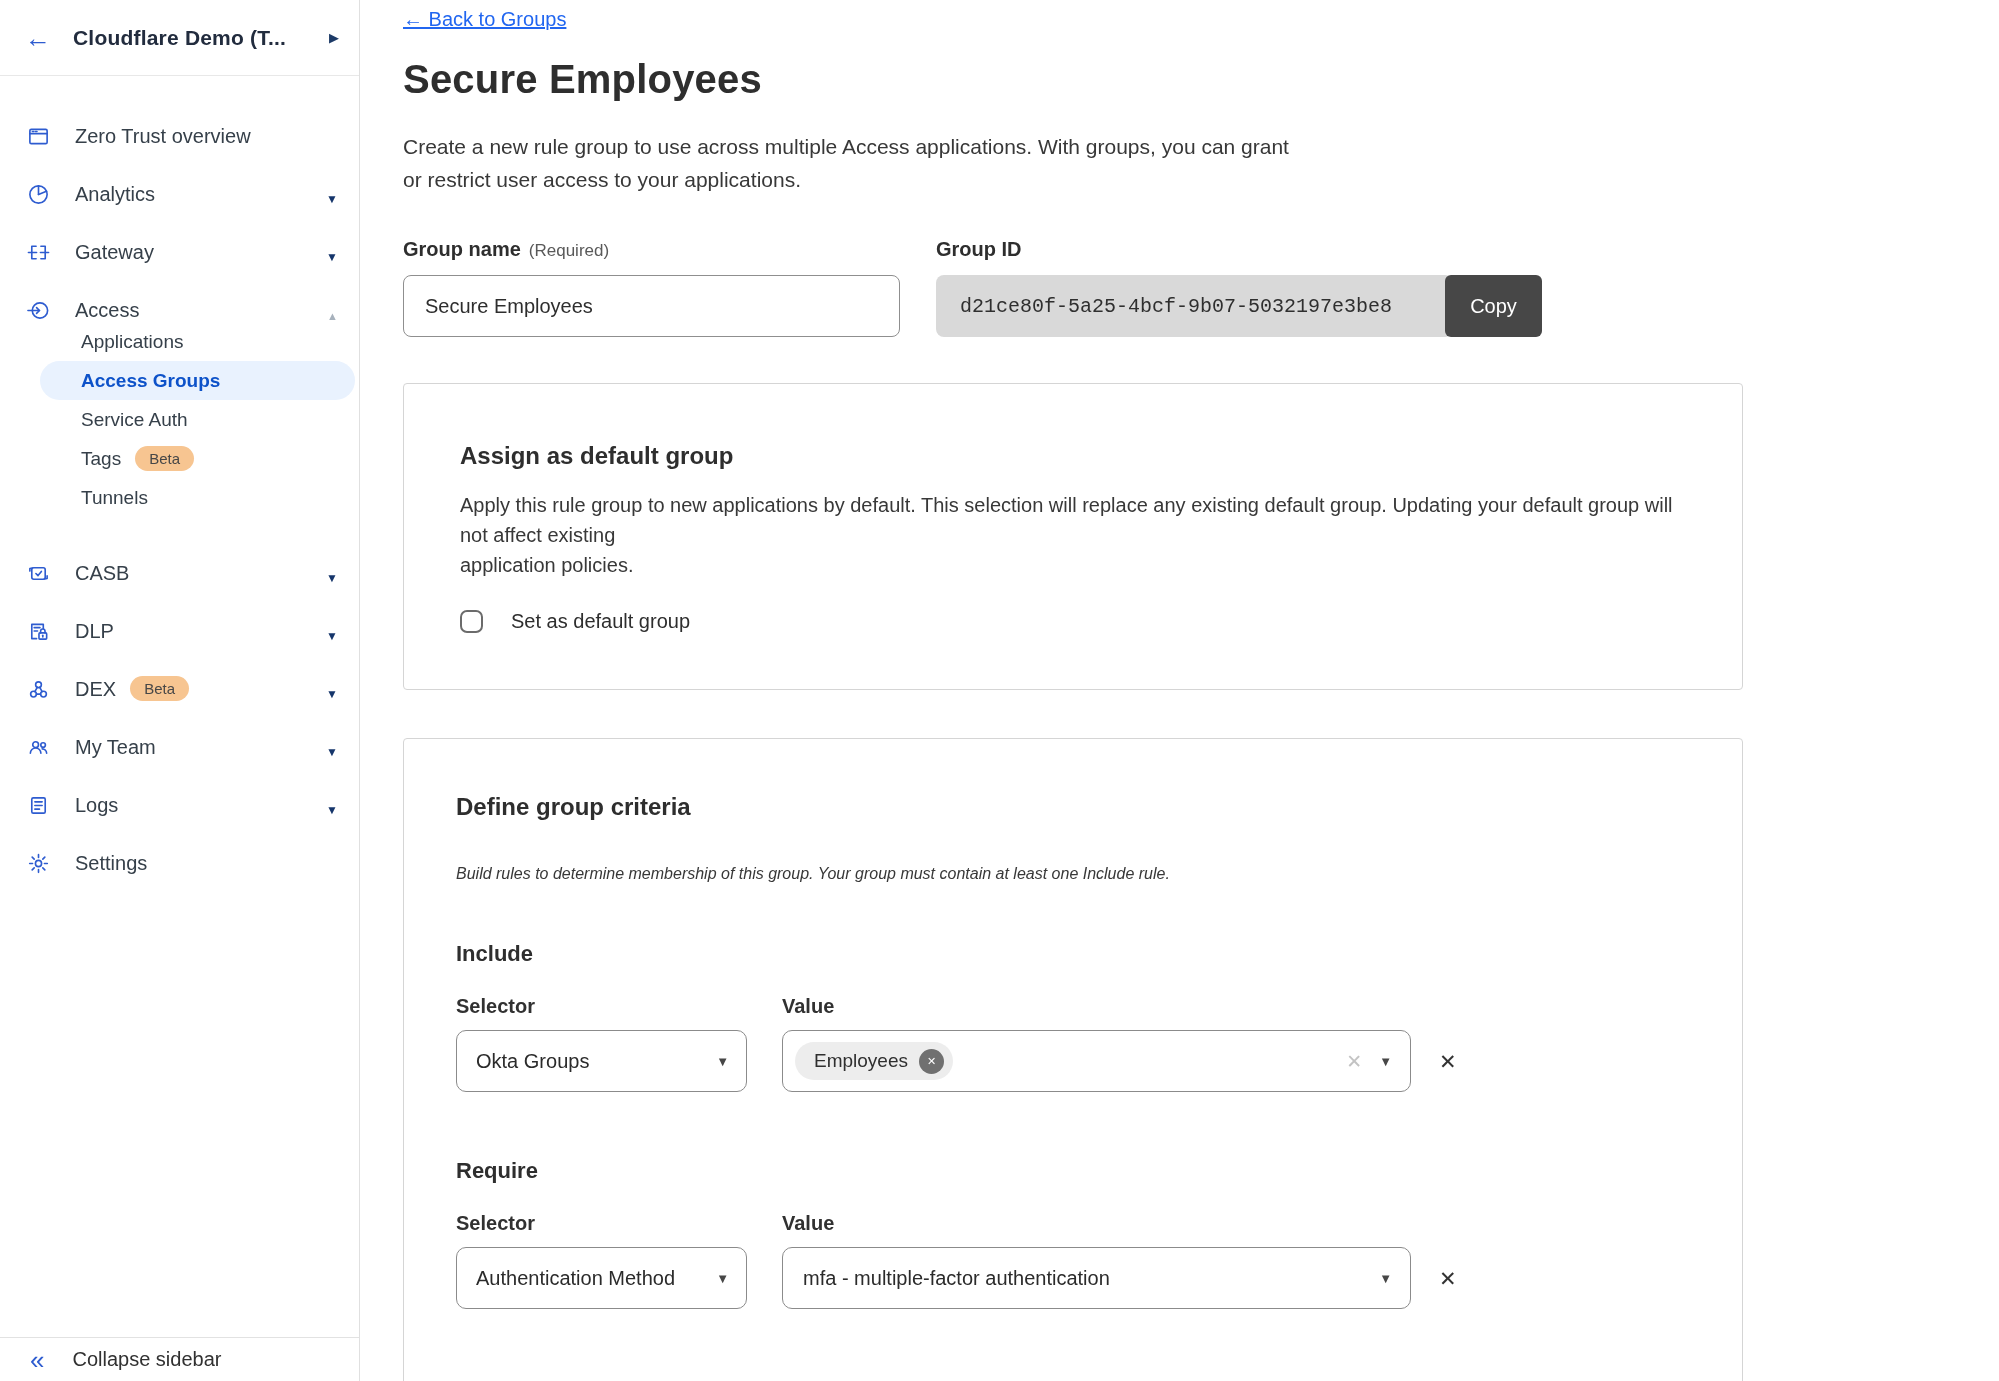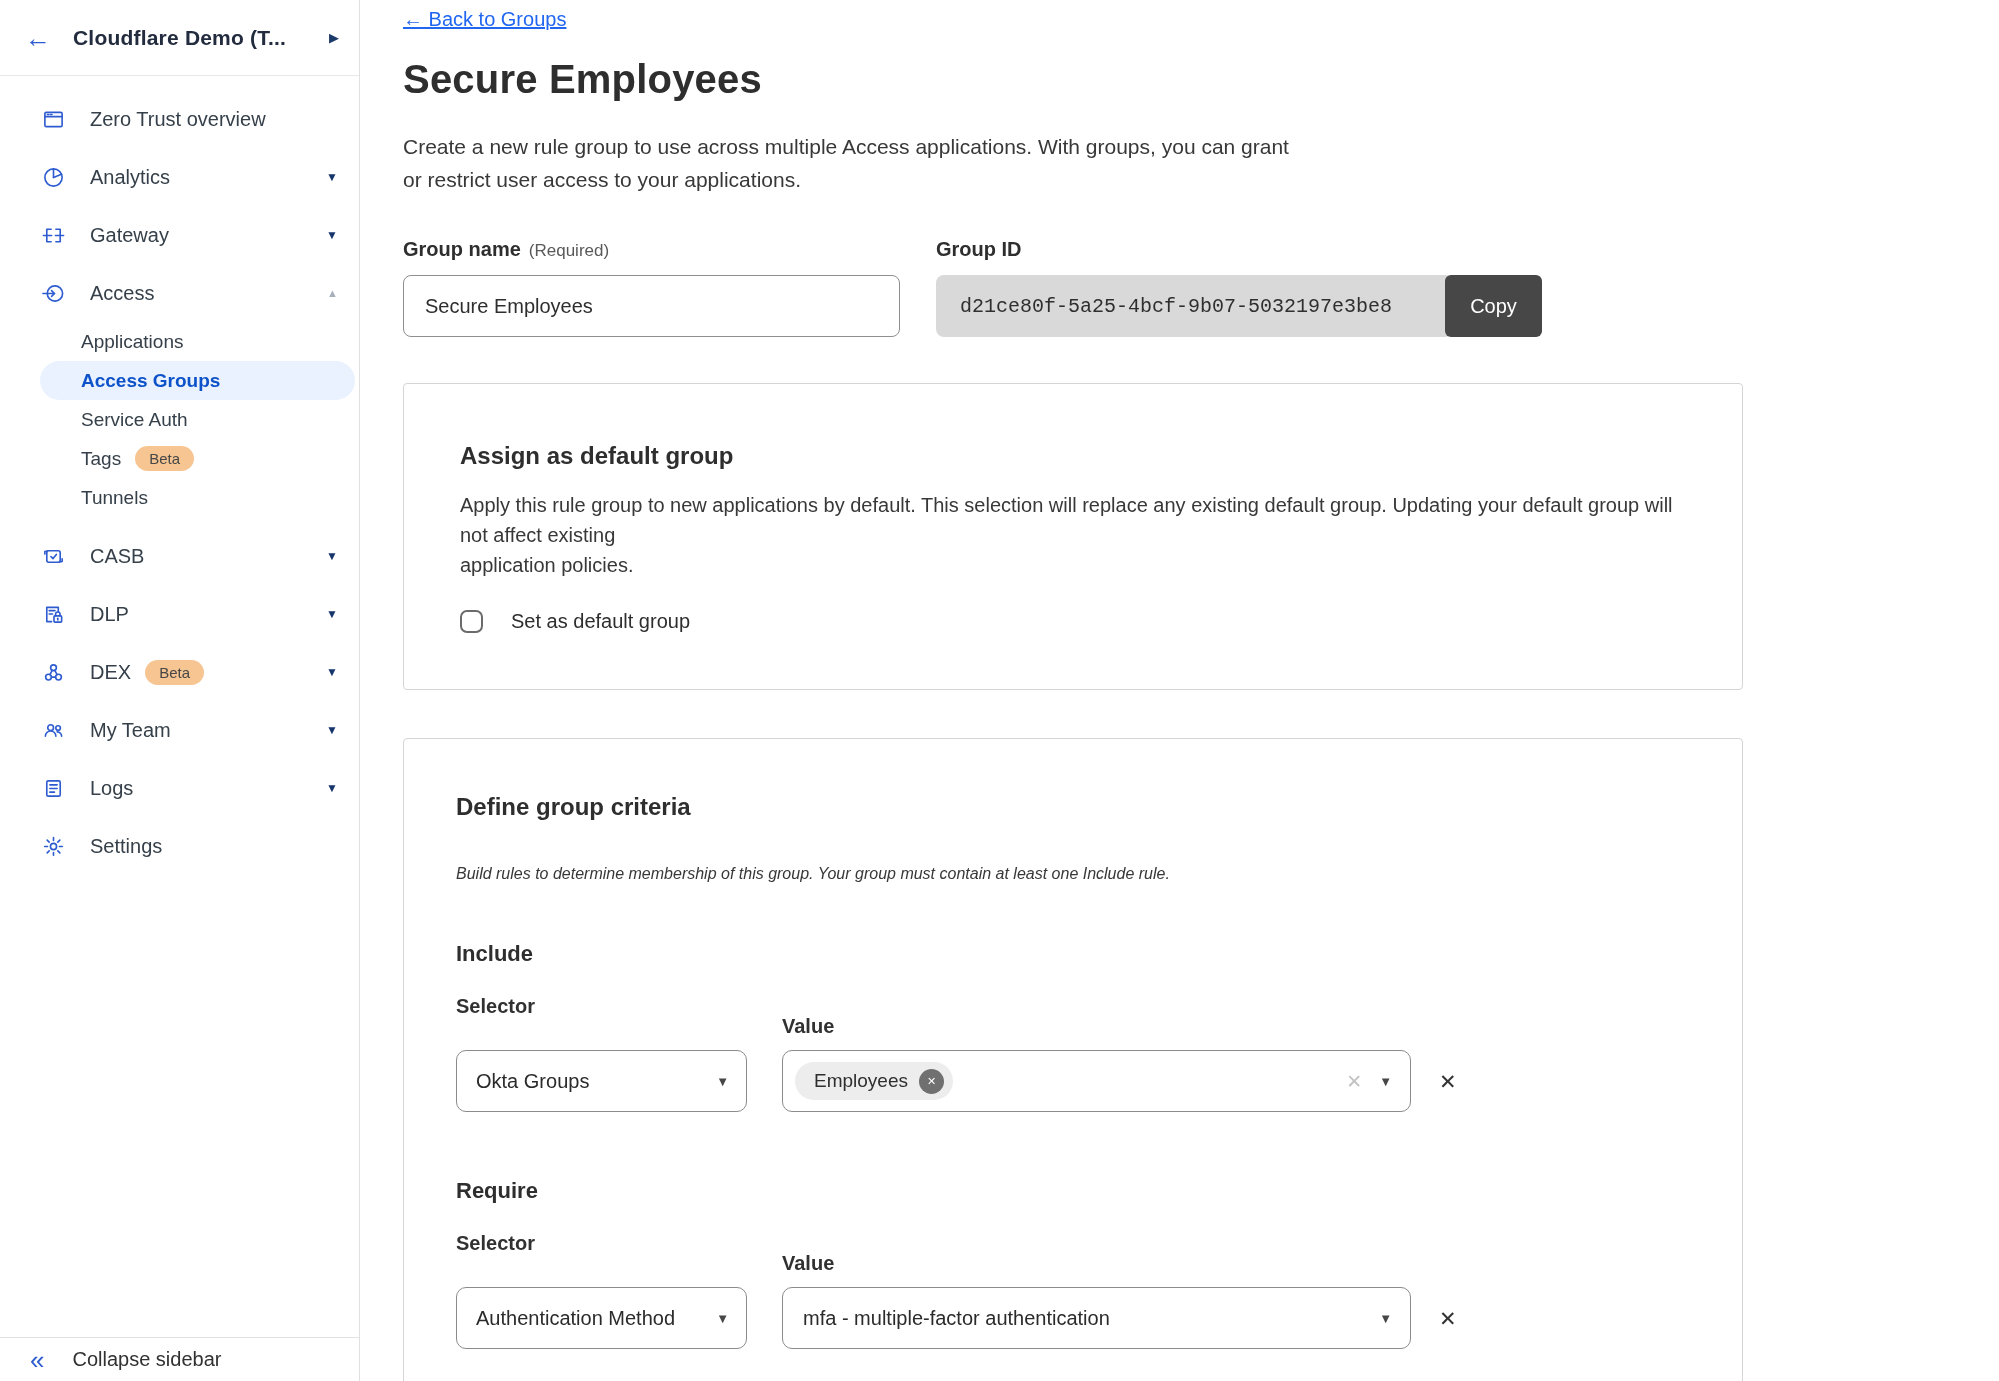--- a/index.html
+++ b/index.html
@@ -7,21 +7,21 @@
   body { font-family:"Liberation Sans", sans-serif; background:#ffffff; color:#313131; }
   .app { position:relative; width:1999px; height:1381px; overflow:hidden; background:#fff; display:flex; }
 
   
   .sidebar { position:relative; width:360px; height:100%; border-right:1px solid #e0e0e0; background:#fff; flex:0 0 360px; }
   .sb-header { height:76px; display:flex; align-items:center; padding-left:25px; border-bottom:1px solid #e8e8e8; }
   .sb-back { color:#2e5cd0; font-size:26px; line-height:1; cursor:pointer; }
   .sb-title { margin-left:22px; font-size:21px; font-weight:700; color:#222c3e; letter-spacing:.2px; }
   .sb-chevron-right { margin-left:auto; margin-right:20px; font-size:13px; color:#1c3a67; }
   .nav { padding-top:14px; }
-  .nav-row { height:58px; display:flex; align-items:center; padding-left:41px; cursor:pointer; }
+  .nav-row { height:58px; display:flex; align-items:flex-end; padding-left:26px; cursor:pointer; }
   .nav-icon { width:24px; height:24px; flex:0 0 24px; display:flex; align-items:center; justify-content:center; }
   .nav-icon svg { width:23px; height:23px; stroke:#2e5cd0; fill:none; stroke-width:1.7; stroke-linecap:round; stroke-linejoin:round; }
   .nav-label { margin-left:25px; font-size:20px; color:#36404a; }
   .nav-caret { margin-left:auto; margin-right:21px; font-size:12px; color:#15356b; }
   .nav-caret.up { color:#a7b1bc; font-size:11px; }
   .subnav { }
   .sub-row { height:39px; display:flex; align-items:center; padding-left:81px; font-size:19px; color:#36404a; cursor:pointer; }
   .sub-row.active { margin-left:40px; padding-left:41px; margin-right:4px; background:#e9f2fe; border-radius:20px; }
   .sub-row.active .sub-label { color:#0d52c9; font-weight:700; }
   .post-sub { margin-top:10px; }
@@ -53,21 +53,21 @@
   .card-body { margin-top:20px; font-size:20px; line-height:30px; color:#383838; }
   .checkbox-row { margin-top:30px; display:flex; align-items:center; cursor:pointer;gap:11px; }
   .checkbox { width:23px; height:23px; border:2px solid #6b6b6b; border-radius:7px; background:#fff; }
   .checkbox-label { margin-left:17px; font-size:20px; color:#2e2e2e; }
 
   .criteria-body { margin-top:44px; font-size:16px; color:#383838;font-style:italic; }
   .rule-title { margin-top:58px; font-size:22px; font-weight:700; color:#2e2e2e; }
   .rule-title.require { margin-top:66px; }
   .rule-labels { margin-top:28px; display:flex; }
   .rule-labels .l1 { width:326px; font-size:20px; font-weight:700; }
-  .rule-labels .l2 { font-size:20px; font-weight:700;margin-top:20px; }
+  .rule-labels .l2 { font-size:20px; font-weight:700; }
   .rule-row { margin-top:12px; display:flex; align-items:center; }
   .select { position:relative; width:291px; height:62px; border:1px solid #8b8b8b; border-radius:10px; display:flex; align-items:center; padding:0 40px 0 19px; font-size:20px; color:#2b2b2b; cursor:pointer; background:#fff; }
   .select .caret { position:absolute; right:17px; font-size:13px; color:#474747; }
   .value-box { position:relative; margin-left:35px; width:629px; height:62px; border:1px solid #8b8b8b; border-radius:10px; display:flex; align-items:center; padding:0 80px 0 12px; background:#fff; cursor:pointer; }
   .value-box.text { padding-left:20px; font-size:20px; color:#2b2b2b; }
   .chip { display:flex; align-items:center; background:#ededed; border-radius:20px; height:38px; padding:0 9px 0 19px; font-size:19px; color:#2f2f2f; }
   .chip-x { margin-left:11px; width:25px; height:25px; border-radius:50%; background:#707070; color:#fff; font-size:11px; display:flex; align-items:center; justify-content:center; cursor:pointer; }
   .vb-icons { position:absolute; right:18px; display:flex; align-items:center; }
   .vb-clear { color:#c3c3c3; font-size:19px; cursor:pointer; }
   .vb-caret { margin-left:17px; font-size:13px; color:#474747; }

